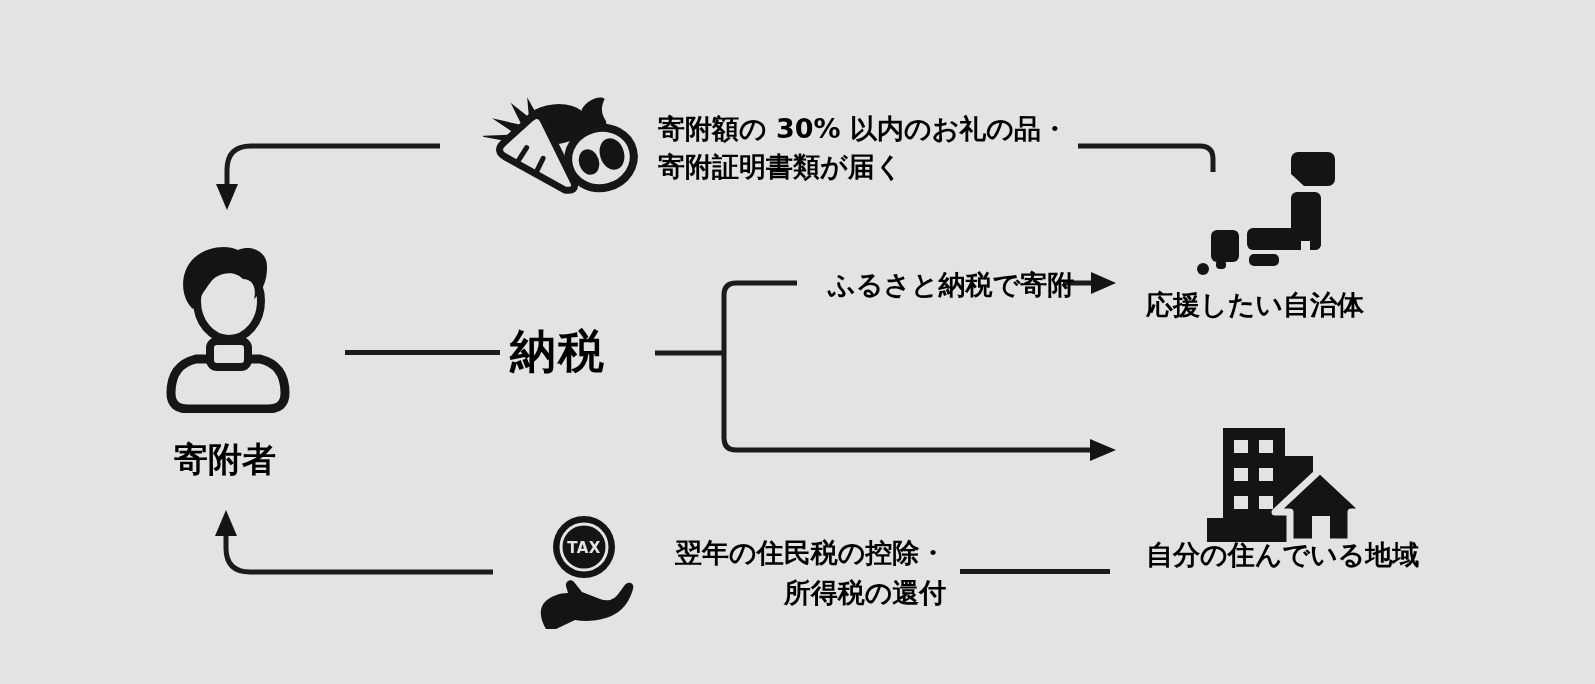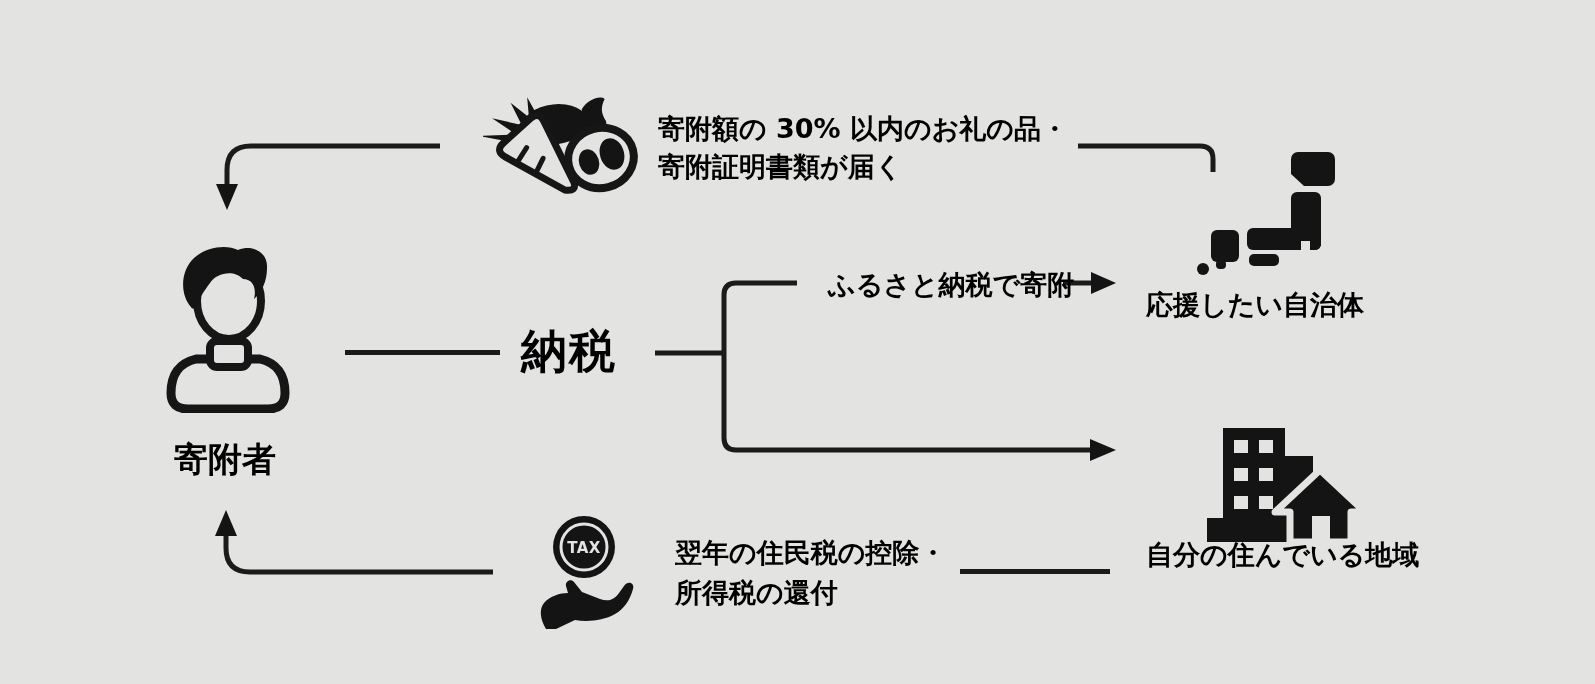--- a/index.html
+++ b/index.html
@@ -11,21 +11,21 @@
     font-family:"DejaVu Sans","Liberation Sans",sans-serif;
     color:#272727;
   }
   .abs{position:absolute;}
   .lbl{
     font-weight:700;
     color:#000000;
     white-space:nowrap;
   }
   .lbl-md{font-size:27px;line-height:38px;}
-  .lbl-big{font-size:46px;line-height:50px;letter-spacing:2px;margin-left:11px;}
+  .lbl-big{font-size:46px;line-height:50px;letter-spacing:2px;}
   .hline{background:#1b1b1b;height:5px;}
   svg{display:block;}
   .stroke-line{stroke:#1b1b1b;stroke-width:5;fill:none;}
   .ink{fill:#141414;}
   .bgfill{fill:#e3e3e2;}
   .outl{fill:#e3e3e2;stroke:#161616;}
 </style>
 </head>
 <body>
 
@@ -124,20 +124,20 @@
   </div>
 
   <div class="abs lbl lbl-big" style="left:510px;top:326px;">納税</div>
 
   <div class="abs lbl lbl-md" style="left:828px;top:266px;">ふるさと納税で寄附</div>
 
   <div class="abs lbl lbl-md" style="left:1146px;top:286px;">応援したい自治体</div>
 
   <div class="abs lbl lbl-md" style="left:174px;top:440px;font-size:34px;">寄附者</div>
 
-  <div class="abs lbl lbl-md" style="left:675px;top:533px;line-height:40px;">
+  <div class="abs lbl lbl-md" style="left:675px;top:533px;line-height:40px;text-align:right;">
     <div>翌年の住民税の控除・</div>
     <div>所得税の還付</div>
   </div>
 
   <div class="abs lbl lbl-md" style="left:1146px;top:536px;">自分の住んでいる地域</div>
 
 </div>
 
 </body></html>

